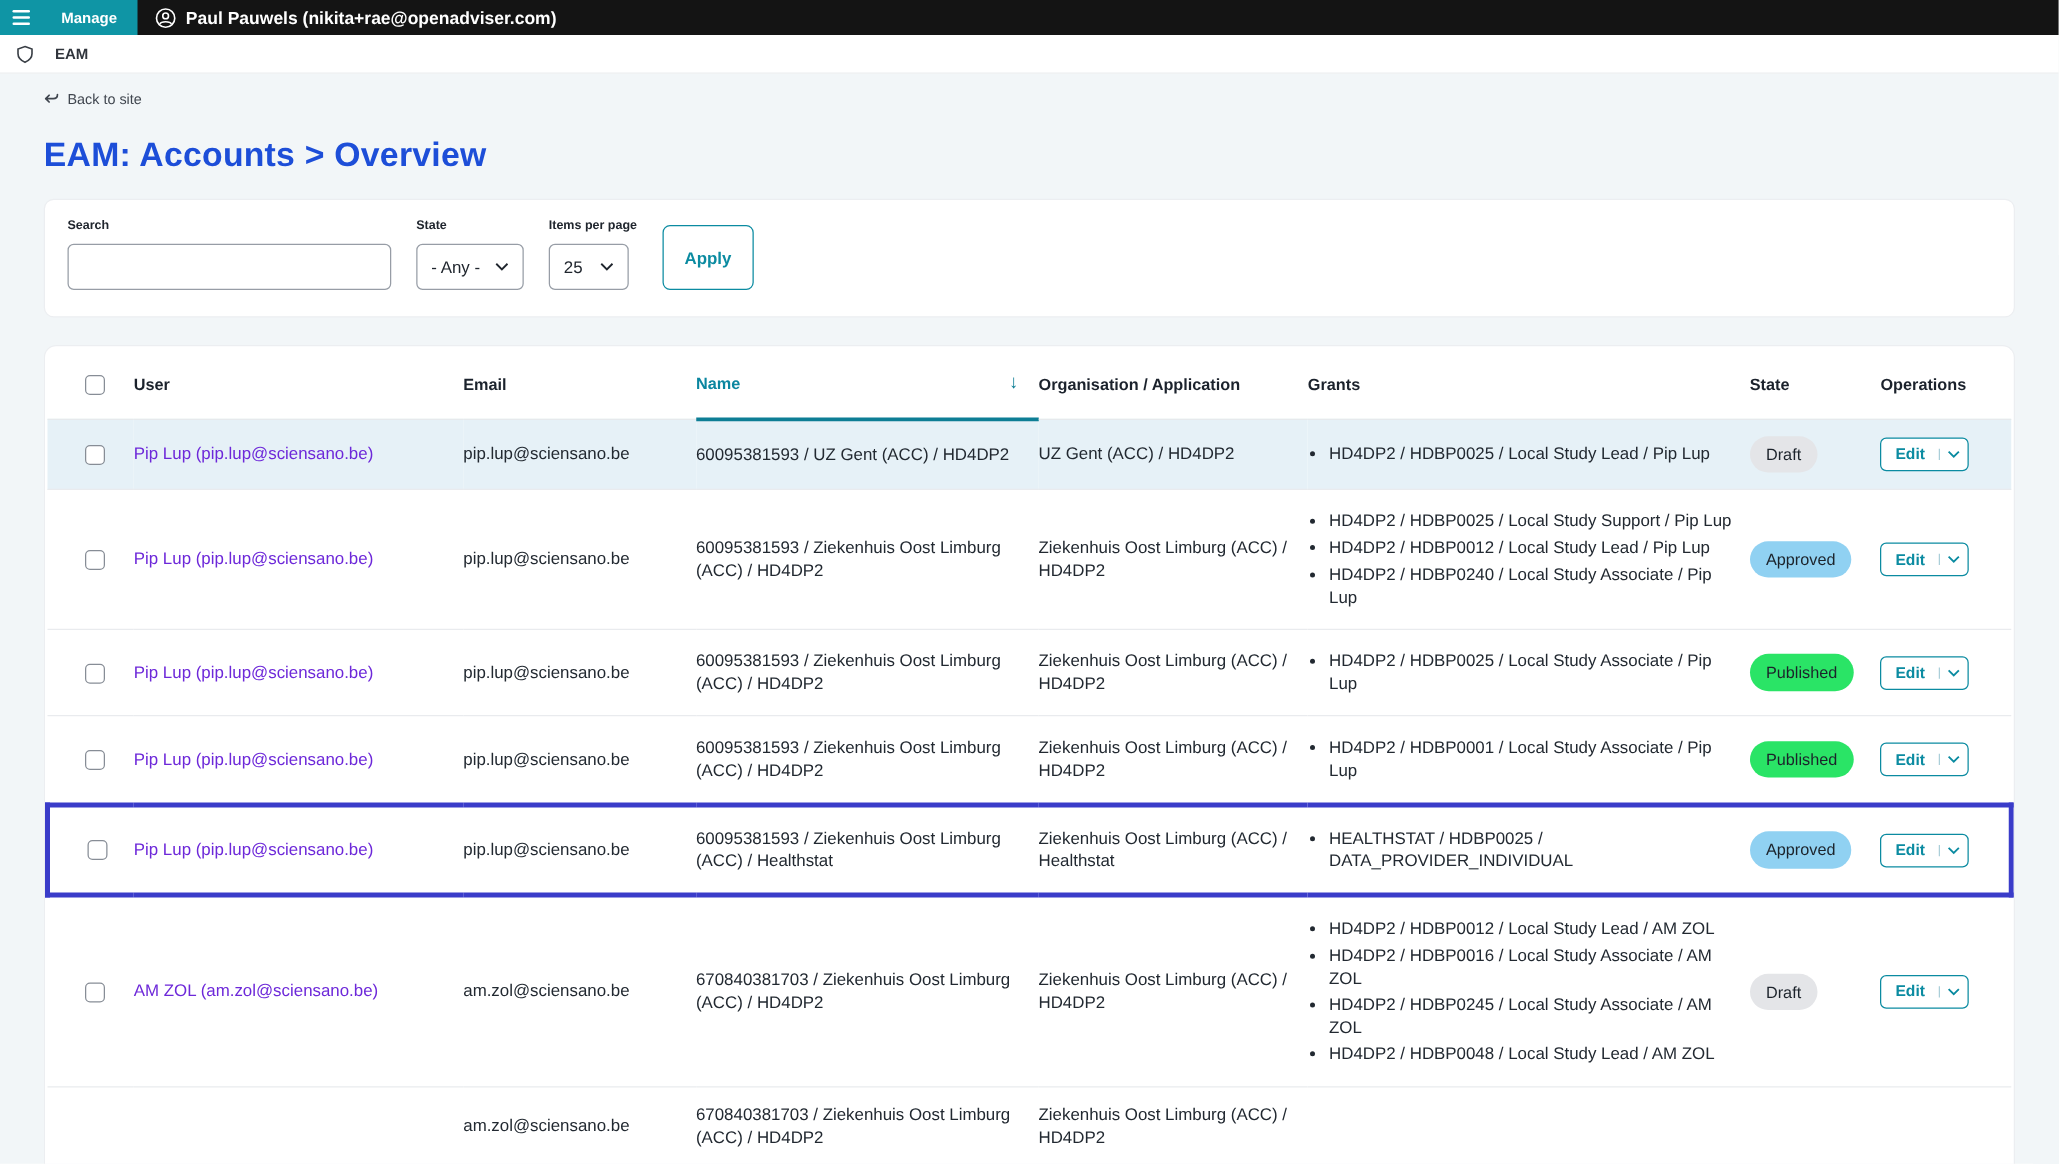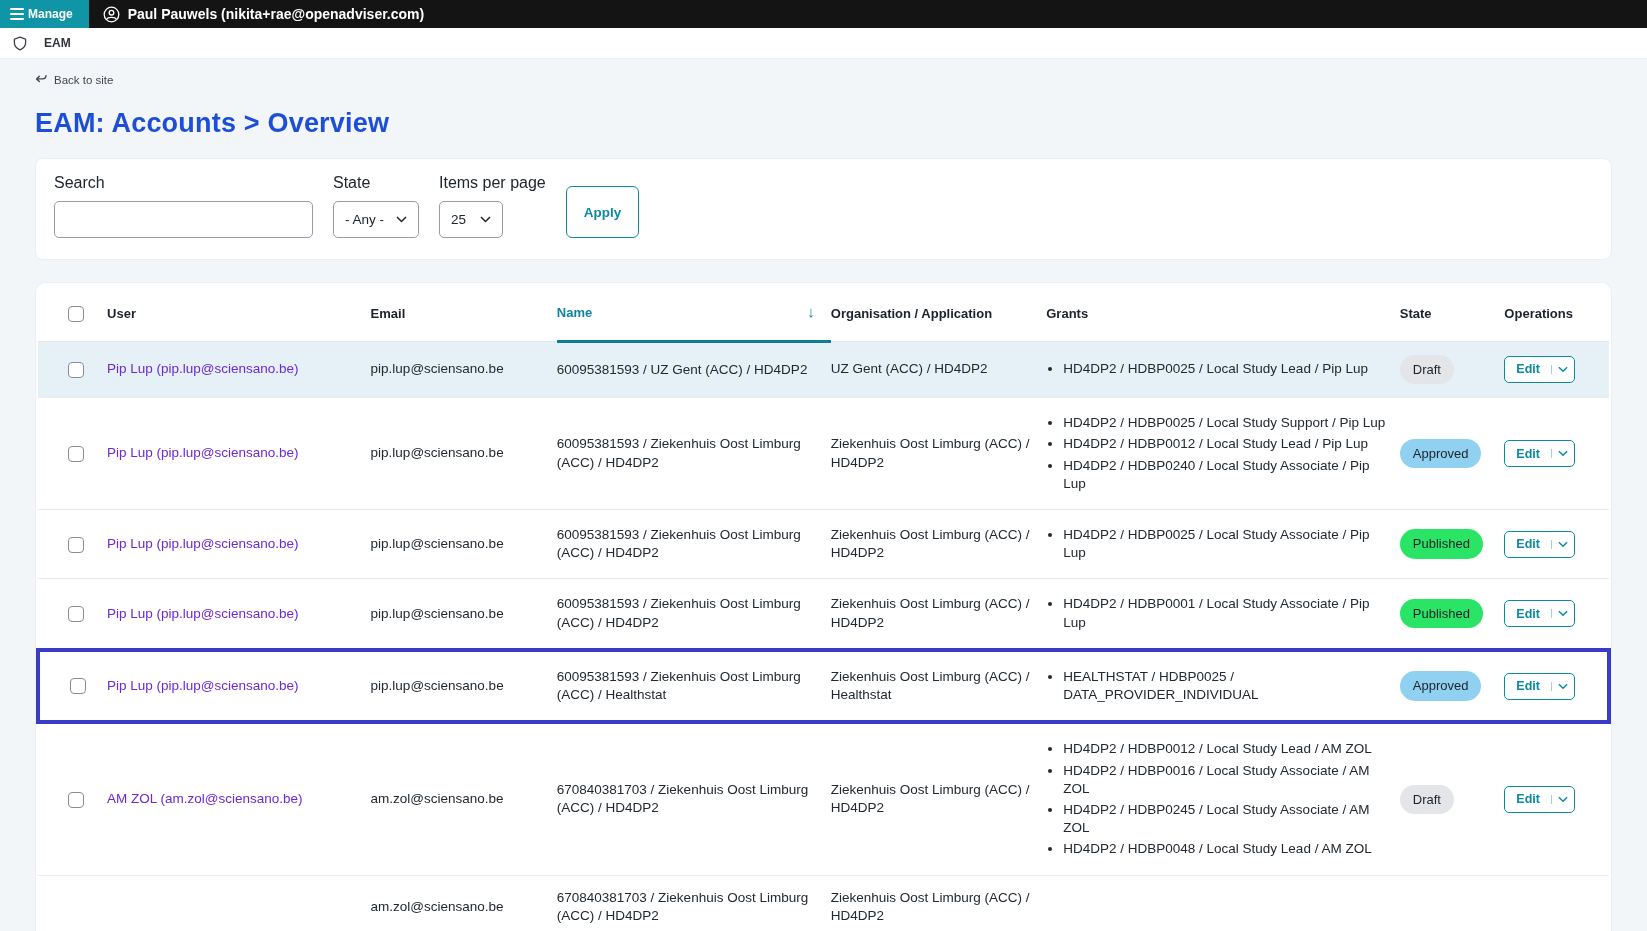--- a/index.html
+++ b/index.html
@@ -5,42 +5,42 @@
   * { box-sizing: border-box; }
   html,body { margin:0; padding:0; }
   body {
     width:1647px; height:931px; overflow:hidden;
     background:#f2f6f8;
     font-family:"Liberation Sans", sans-serif;
     color:#222931;
   }
   
   .topbar { display:flex; height:28px; background:#141414; align-items:stretch; }
-  .manage-btn { display:flex; align-items:center; gap:4px; background:#0f95a5; color:#fff;
+  .manage-btn { display:flex; align-items:center; gap:25px; background:#0f95a5; color:#fff;
     font-size:12px; font-weight:bold; padding:0 16px 0 10px; cursor:pointer; }
   .hamburger { display:inline-flex; flex-direction:column; gap:3px; }
   .hamburger span { display:block; width:14px; height:2px; background:#fff; border-radius:1px; }
   .user-chip { display:flex; align-items:center; gap:8px; color:#fff; font-size:14px;
     font-weight:bold; padding:0 14px; cursor:pointer; }
   
   .eam-bar { height:31px; background:#fff; display:flex; align-items:center; gap:17px;
     padding:0 13px; font-size:12px; font-weight:bold; color:#30353c; border-bottom:1px solid #eceef0; }
   
   .content { padding:0 35px; }
   .back-link { display:inline-flex; align-items:flex-start; gap:7px; margin-top:15px;
     font-size:11.5px; color:#40464f; cursor:pointer; }
   .page-title { margin:20px 0 0; font-size:27px; font-weight:700; color:#1d4ed8; letter-spacing:.2px; }
   .tabs { display:flex; align-items:center; gap:16px; margin-top:21px; }
   .tab { font-size:13.5px; font-weight:bold; color:#232a35; padding:9px 19px; border-radius:20px; cursor:pointer; }
   .tab.active { background:#d4ecf1; color:#067a92; }
   
   .filter-card { margin-top:19px; background:#fff; border:1px solid #eceef1; border-radius:8px;
     padding:15px 18px 21px; }
   .filter-row { display:flex; gap:20px; align-items:flex-end; }
-  .field label { display:block; font-size:16px; font-weight:normal; color:#20262e; margin-bottom:9px; }
+  .field label { display:block; font-size:10px; font-weight:bold; color:#20262e; margin-bottom:9px; }
   .text-input { width:259px; height:37px; border:1px solid #979da6; border-radius:5px;
     padding:0 10px; font-size:13.5px; font-family:inherit; background:#fff; }
   .select { height:37px; border:1px solid #979da6; border-radius:5px; background:#fff;
     display:flex; align-items:center; justify-content:space-between; gap:10px;
     padding:0 11px; font-size:13.5px; color:#20262e; cursor:pointer; }
   .select.state { width:86px; }
   .select.items { width:64px; }
   .apply-btn { height:52px; padding:0 17px; margin-left:0; background:#fff; color:#0b8ba1;
     font-size:13.5px; font-weight:bold; font-family:inherit;
     border:1px solid #0b8ba1; border-radius:6px; cursor:pointer; }

